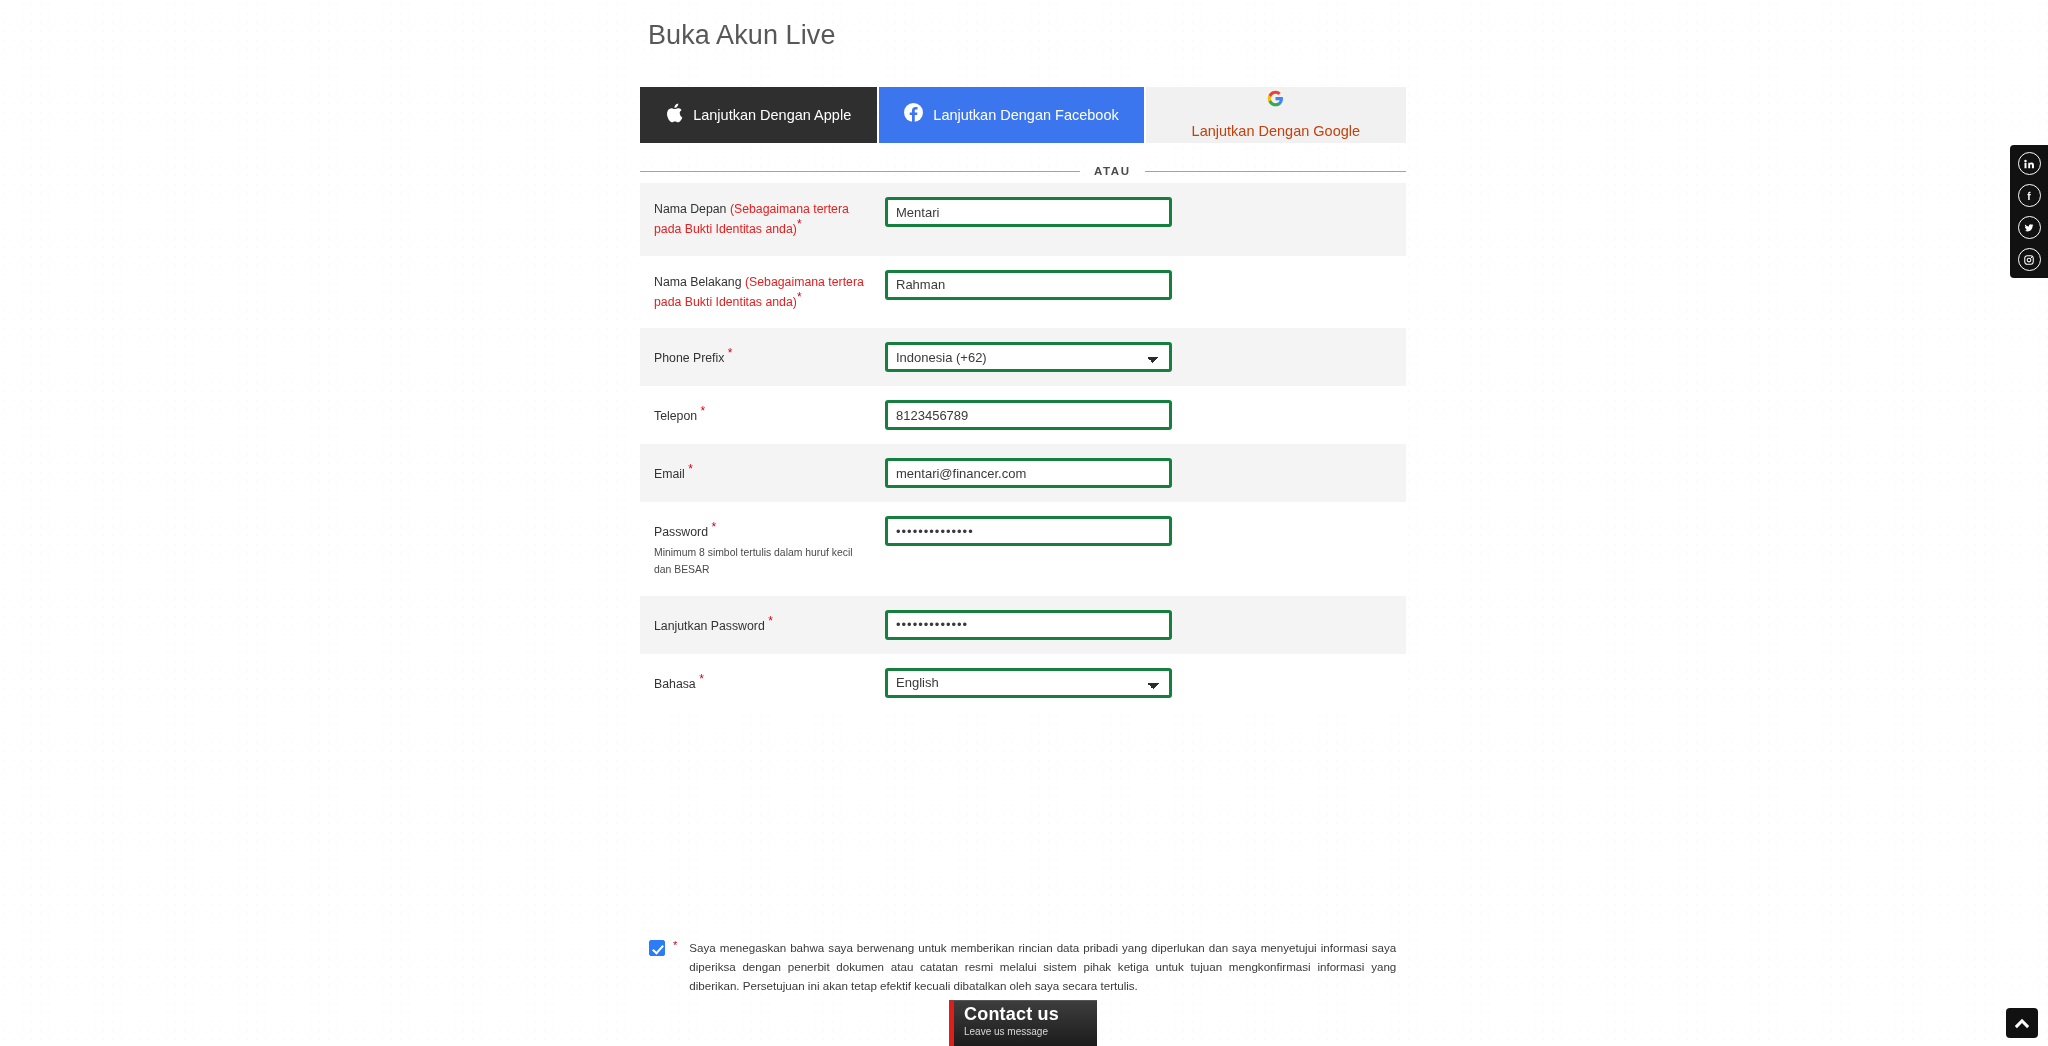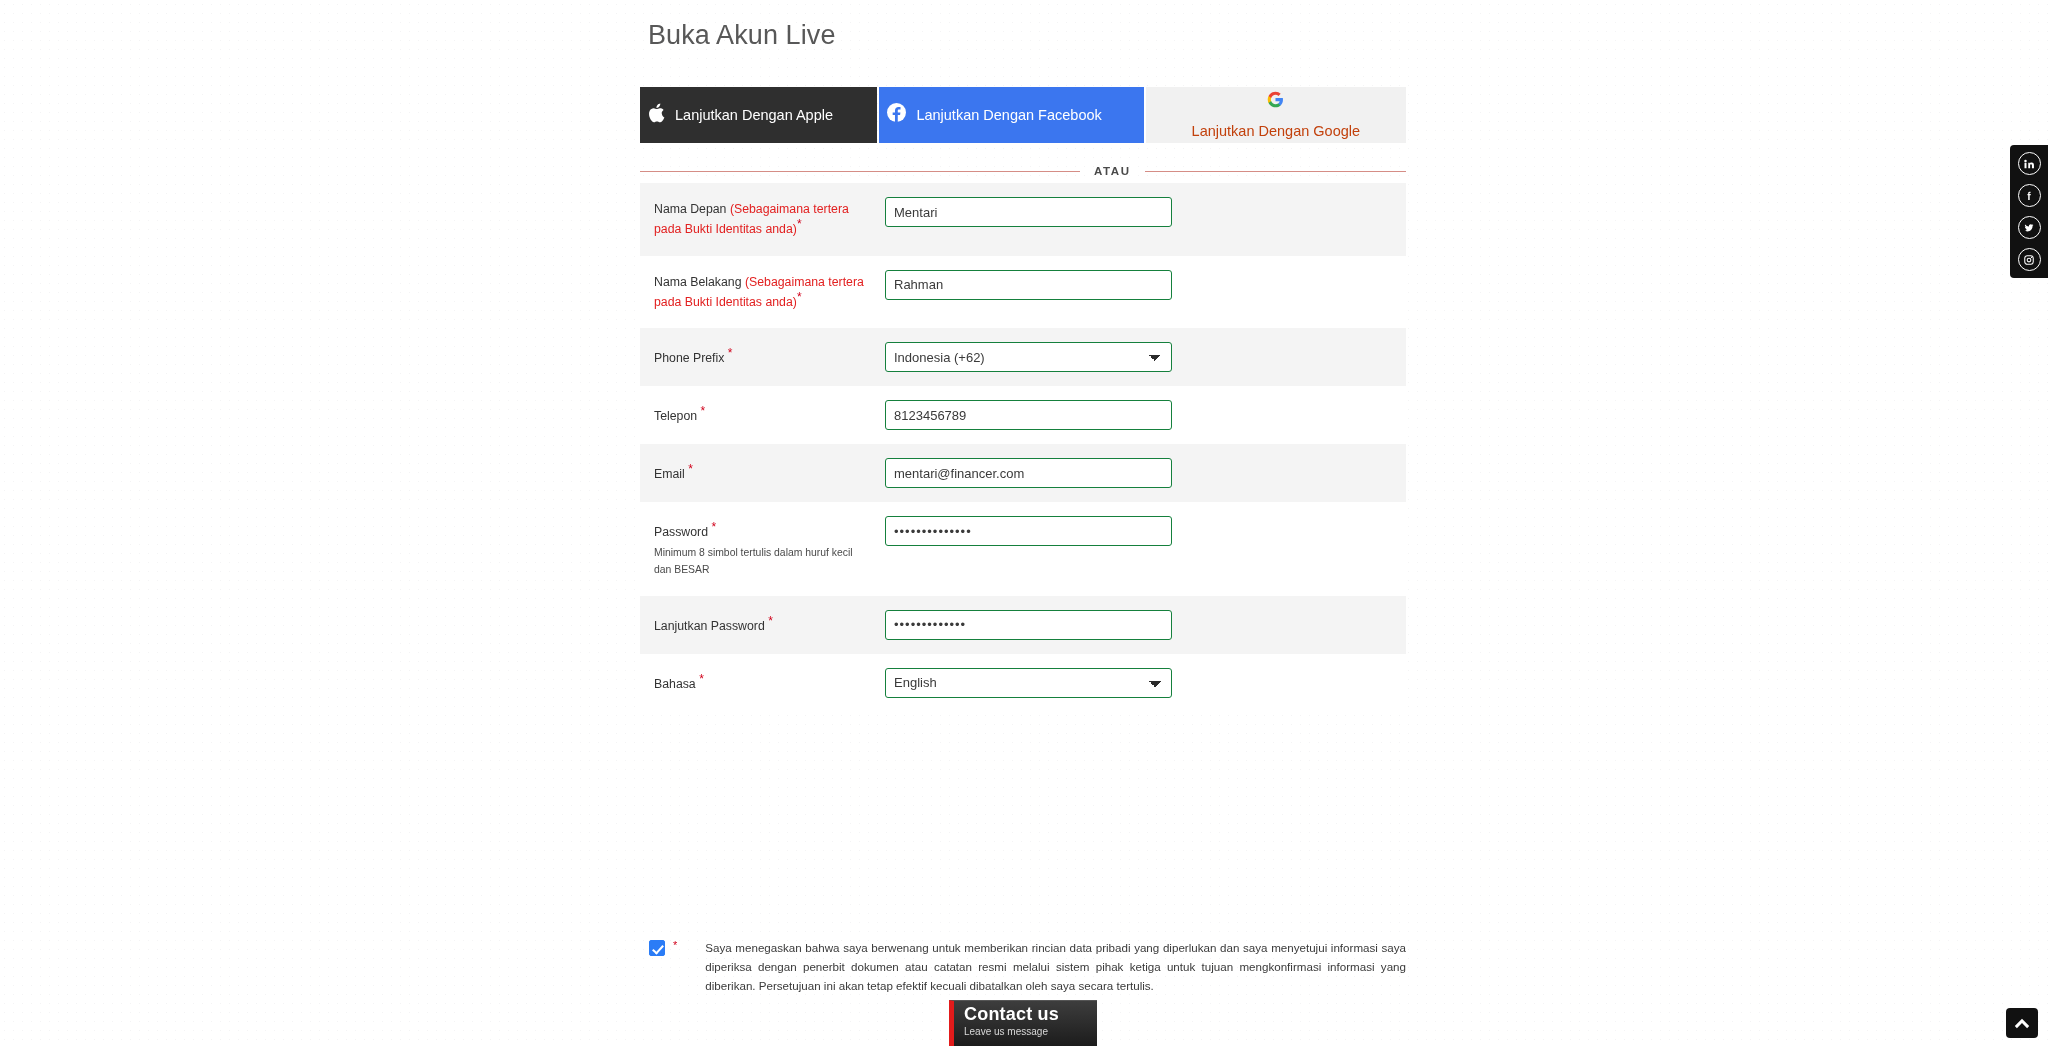--- a/index.html
+++ b/index.html
@@ -33,21 +33,21 @@
 
   
   .social-row {
     position: absolute;
     left: 640px; top: 87px;
     width: 766px; height: 56px;
     display: flex;
     gap: 2px;
   }
   .social-btn {
-    display: flex; align-items: center; justify-content: flex-start;
+    display: flex; align-items: center; justify-content: center;
     gap: 10px;
     font-size: 14.5px;
     line-height: 1.25;
     cursor: pointer;
     user-select: none;
     padding: 4px 8px;
     text-align: center;
   }
   .social-btn .lbl { display: block; }
   .btn-apple {
@@ -122,21 +122,21 @@
   }
 
   input.txt, select.sel {
     width: 287px;
     height: 30px;
     padding: 3px 8px;
     font-size: 13px;
     font-family: "Liberation Sans", sans-serif;
     color: #3a3a3a;
     background: #ffffff;
-    border: 1px solid #15803d;
+    border: 3px solid #15803d;
     border-radius: 3px;
     outline: none;
   }
   select.sel {
     width: 287px;
     appearance: none; -webkit-appearance: none; -moz-appearance: none;
     padding-right: 26px;
     background-image:
       linear-gradient(45deg, transparent 50%, #2b2b2b 50%),
       linear-gradient(135deg, #2b2b2b 50%, transparent 50%);
@@ -215,21 +215,21 @@
     border-width: 0 2px 2px 0;
     transform: rotate(42deg);
   }
   .terms .star { color: #d0021b; font-size: 11px; margin-top: 1px; }
   .terms-text {
     flex: 1 1 auto;
     font-size: 11.6px;
     line-height: 1.65;
     color: #3a3a3a;
     text-align: justify;
-    margin-left: 20px;
+    margin-left: 4px;
     max-width: 707px;
   }
 
   
   .contact-widget {
     position: absolute;
     left: 949px; top: 1000px;
     width: 148px; height: 46px;
     background: linear-gradient(180deg, #3d3d3d 0%, #1c1c1c 100%);
     border-top: 1px solid #555;

